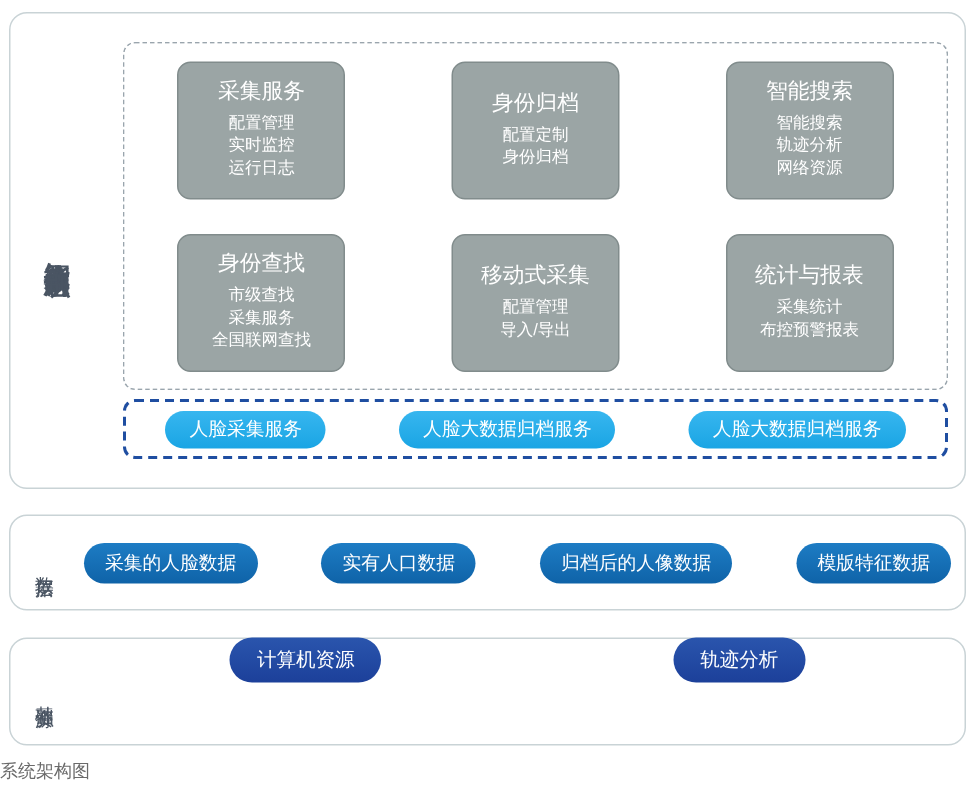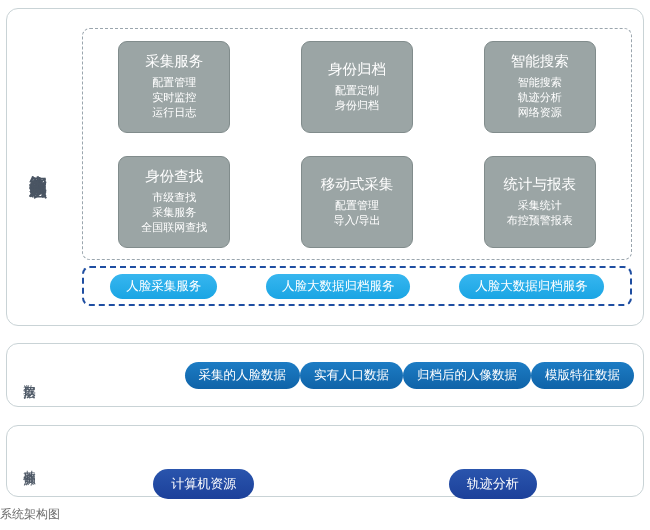--- a/index.html
+++ b/index.html
@@ -122,39 +122,39 @@
   }
 
   
   #data-panel { left: 6px; top: 343px; width: 638px; height: 64px; }
   #data-vlabel { left: 18px; top: 356px; width: 22px; height: 40px; font-size: 12.5px; }
   #data-row {
     position: absolute;
     left: 50px; top: 343px; width: 590px; height: 64px;
     display: flex;
     align-items: center;
-    justify-content: flex-end;
+    justify-content: space-between;
     padding: 0 6px;
   }
   .data-pill {
     background: linear-gradient(180deg, #1d7cc4 0%, #0f63a8 100%);
     color: #ffffff;
     font-size: 12.5px;
     border-radius: 14px;
     padding: 6px 14px;
     white-space: nowrap;
     line-height: 1.2;
   }
 
   
   #infra-panel { left: 6px; top: 425px; width: 638px; height: 72px; }
   #infra-vlabel { left: 18px; top: 434px; width: 22px; height: 56px; font-size: 12.5px; }
   #infra-row {
     position: absolute;
-    left: 50px; top: 448px; width: 590px; height: 72px;
+    left: 50px; top: 404px; width: 590px; height: 72px;
     display: flex;
     align-items: center;
     justify-content: space-around;
     padding: 0 6px;
   }
   .infra-pill {
     background: linear-gradient(180deg, #2a55ad 0%, #1c409a 100%);
     color: #ffffff;
     font-size: 13px;
     border-radius: 15px;

